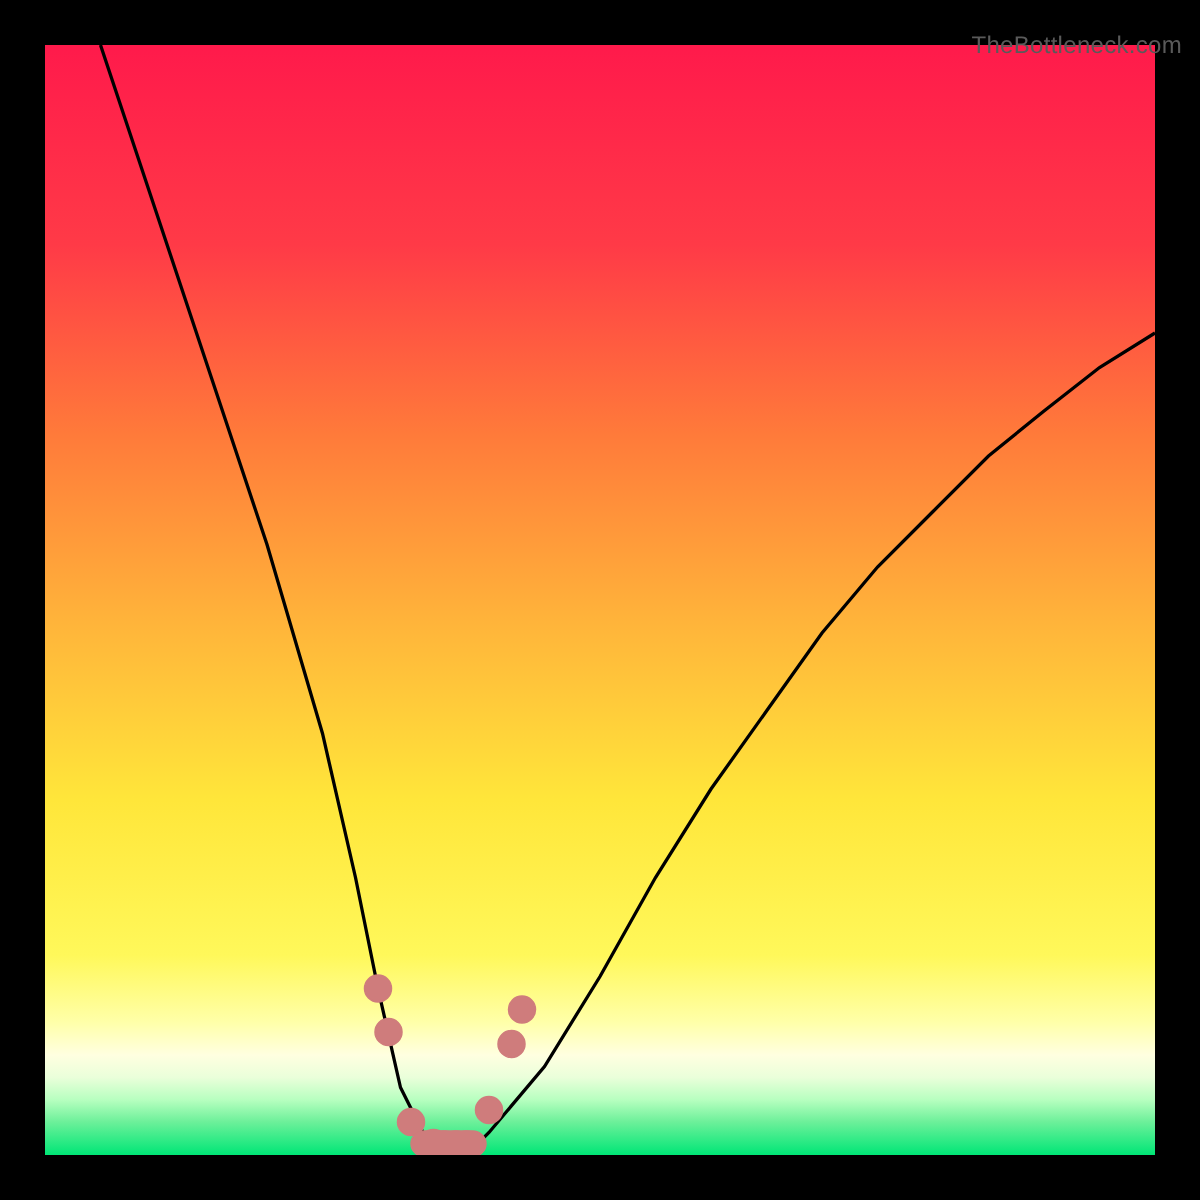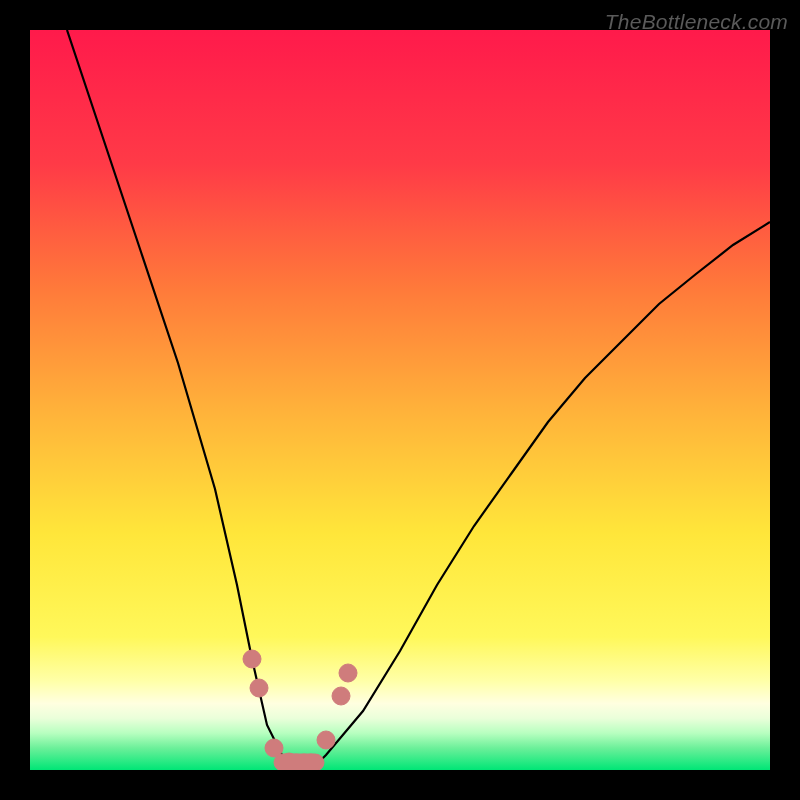--- a/index.html
+++ b/index.html
@@ -36,27 +36,26 @@
   }
   .curve-svg {
     position: absolute;
     left: 0;
     top: 0;
     width: 100%;
     height: 100%;
   }
   .watermark {
     position: absolute;
-    top: 10px;
+    top: 22px;
     right: 12px;
     color: #5a5a5a;
-    font-size: 21px;
+    font-size: 16px;
     font-weight: 400;
     letter-spacing: 0.2px;
-    font-style: italic;
   }
 </style>
 </head>
 <body>
 
 <div class="frame">
 
   <div class="plot-area">
 
     <svg class="gradient" viewBox="0 0 740 740" preserveAspectRatio="none">

